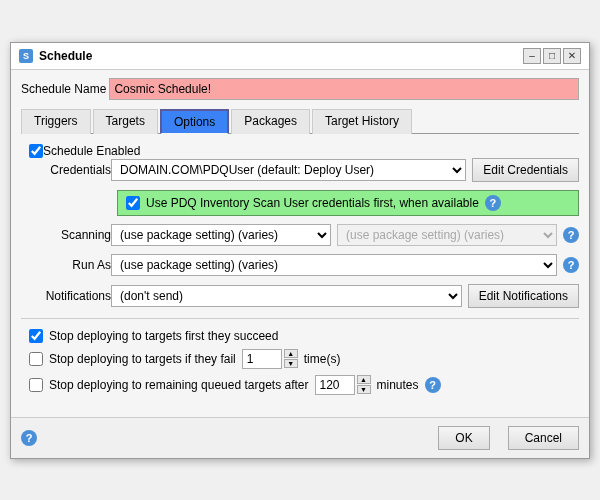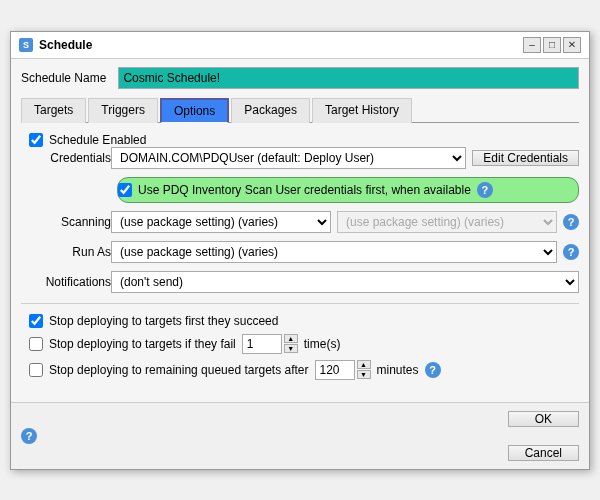--- a/index.html
+++ b/index.html
@@ -61,34 +61,34 @@
       justify-content: center;
       font-size: 10px;
       color: #333;
     }
     .content {
       padding: 8px 10px;
     }
     .schedule-name-row {
       display: flex;
       align-items: center;
-      gap: 12px;
+      gap: 3px;
       margin-bottom: 8px;
     }
     .schedule-name-label {
       font-size: 12px;
       white-space: nowrap;
     }
     .schedule-name-input {
       flex: 1;
       height: 22px;
       border: 1px solid #aaa;
       padding: 2px 4px;
       font-size: 12px;
-      background: #14b8a6;
+      background: #fca5a5;
     }
     .tabs {
       display: flex;
       border-bottom: 1px solid #999;
       margin-bottom: 10px;
     }
     .tab {
       padding: 4px 12px;
       border: 1px solid #ccc;
       border-bottom: none;
@@ -102,21 +102,21 @@
     .tab.active {
       background: #3b82f6;
       border: 2px solid #5a5a9a;
       border-bottom: 1px solid #f5f5f5;
       font-weight: 500;
       z-index: 1;
     }
     .check-row {
       display: flex;
       align-items: center;
-      gap: 6px;
+      gap: 0;
       margin-bottom: 0;
       padding-left: 8px;
     }
     .form-row {
       display: flex;
       align-items: center;
       gap: 0;
       margin-bottom: 8px;
     }
     .row-label {
@@ -135,39 +135,39 @@
       height: 22px;
       border: 1px solid #aaa;
       background: white;
       font-size: 12px;
       padding: 1px 4px;
     }
     .select-half {
       flex: 1;
     }
     .btn {
-      height: 16px;
+      height: 24px;
       padding: 0 10px;
       border: 1px solid #aaa;
       background: linear-gradient(to bottom, #f5f5f5, #e0e0e0);
       cursor: pointer;
       font-size: 12px;
       white-space: nowrap;
     }
     .btn-primary {
       padding: 0 16px;
     }
     .green-row {
       display: flex;
       align-items: center;
       gap: 6px;
       background: #90ee90;
       border: 1px solid #5a9a5a;
-      padding: 4px 0;
-      border-radius: 11px;
+      padding: 4px 8px;
+      border-radius: 0;
       margin-bottom: 8px;
       margin-left: 96px;
     }
     .help-icon {
       width: 16px;
       height: 16px;
       border-radius: 50%;
       background: #4a90d9;
       color: white;
       display: flex;
@@ -232,21 +232,20 @@
       align-items: center;
       justify-content: space-between;
       padding: 8px 10px;
       border-top: 1px solid #ccc;
       margin-top: 8px;
       background: #f0f0f0;
     }
     .footer-right {
       display: flex;
       gap: 18px;
-      flex-direction: column;
     }
     .disabled-select {
       background: #f0f0f0;
       color: #888;
     }
   </style>
 </head>
 <body>
 
 <div class="window">
@@ -264,22 +263,22 @@
   </div>
 
   <div class="content">
 
     <div class="schedule-name-row">
       <span class="schedule-name-label">Schedule Name</span>
       <input type="text" class="schedule-name-input" value="Cosmic Schedule!" style="">
     </div>
 
     <div class="tabs">
+      <div class="tab">Triggers</div>
       <div class="tab">Targets</div>
-      <div class="tab">Triggers</div>
       <div class="tab active">Options</div>
       <div class="tab">Packages</div>
       <div class="tab">Target History</div>
     </div>
 
     <div class="check-row">
       <input type="checkbox" checked="" style="">
       <span>Schedule Enabled</span>
     </div>
 
@@ -321,20 +320,21 @@
         <div class="help-icon">?</div>
       </div>
     </div>
 
     <div class="form-row">
       <span class="row-label">Notifications</span>
       <div class="form-row-content">
         <select class="select-half">
           <option>(don't send)</option>
         </select>
+        <button class="btn">Edit Notifications</button>
       </div>
     </div>
 
     <hr class="divider">
 
     <div class="stop-deploy-section">
 
       <div class="stop-row">
         <input type="checkbox" checked="" style="">
         <span>Stop deploying to targets first they succeed</span>

